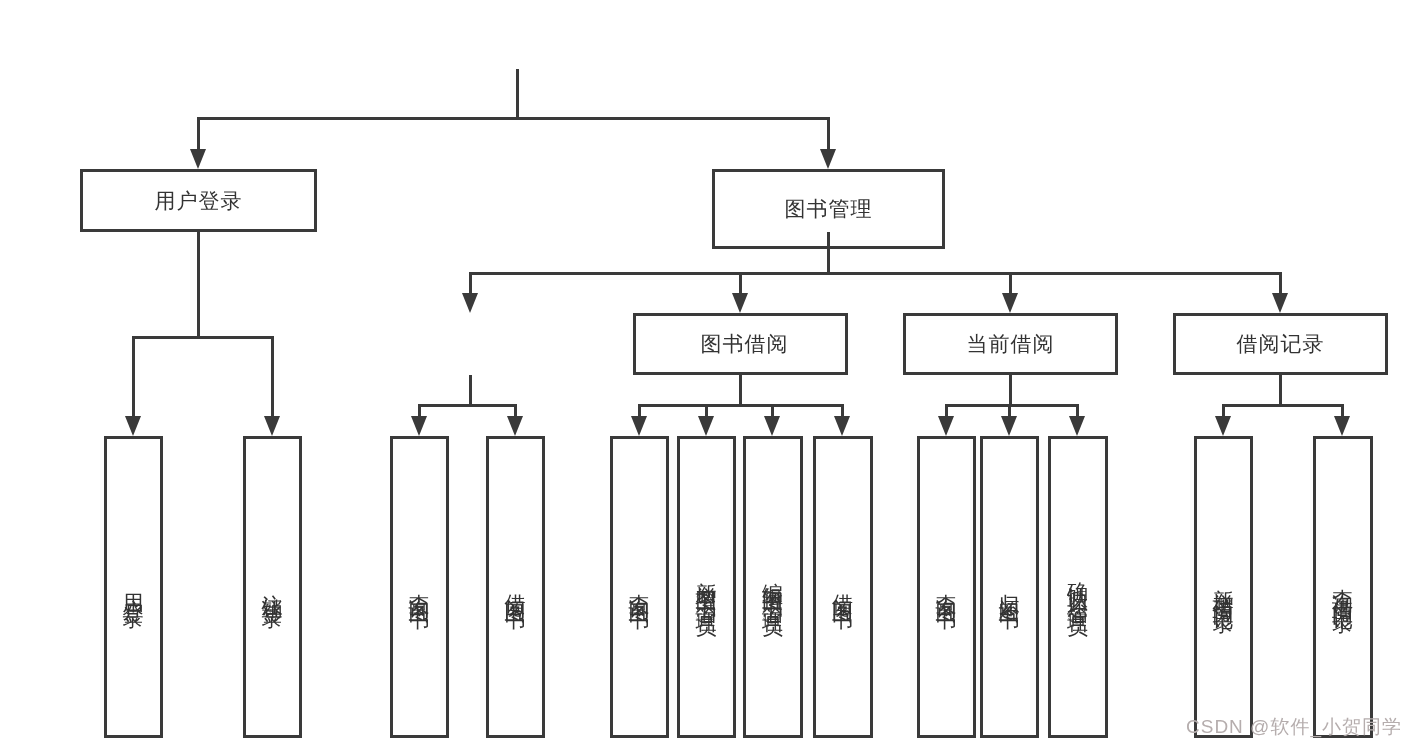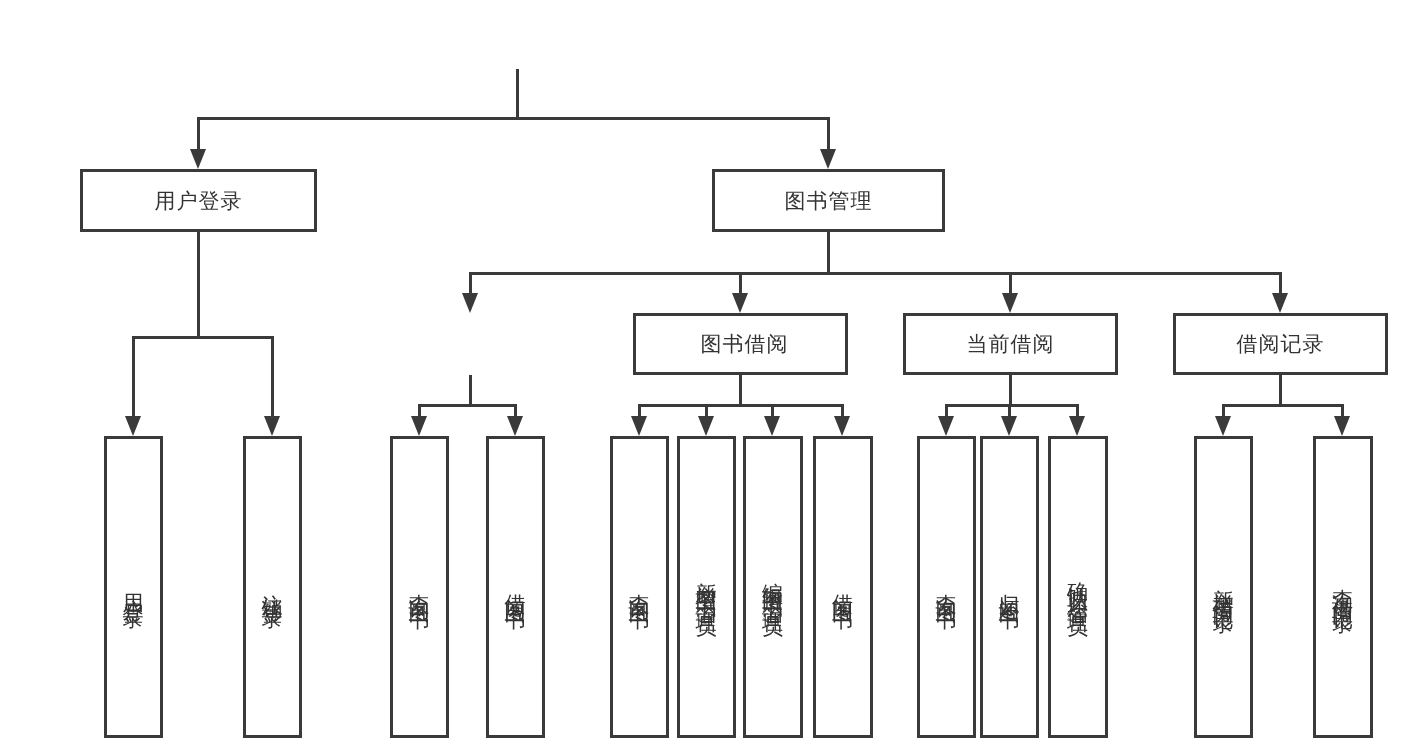--- a/index.html
+++ b/index.html
@@ -53,21 +53,21 @@
   <div class="line" style="left:516px;top:69px;width:3px;height:49px;"></div>
   <div class="line" style="left:197px;top:117px;width:633px;height:3px;"></div>
   <div class="line" style="left:197px;top:117px;width:3px;height:35px;"></div>
   <div class="line" style="left:827px;top:117px;width:3px;height:35px;"></div>
   <div class="arrow" style="left:190px;top:149px;"></div>
   <div class="arrow" style="left:820px;top:149px;"></div>
 
   <div class="box" style="left:80px;top:169px;width:237px;height:63px;">
     <span>用户登录</span>
   </div>
-  <div class="box" style="left:712px;top:169px;width:233px;height:63px;">
+  <div class="box" style="left:712px;top:169px;width:233px;height:80px;">
     <span>图书管理</span>
   </div>
 
   <div class="line" style="left:197px;top:232px;width:3px;height:106px;"></div>
   <div class="line" style="left:132px;top:336px;width:142px;height:3px;"></div>
   <div class="line" style="left:132px;top:336px;width:3px;height:80px;"></div>
   <div class="line" style="left:271px;top:336px;width:3px;height:80px;"></div>
   <div class="arrow" style="left:125px;top:416px;"></div>
   <div class="arrow" style="left:264px;top:416px;"></div>
 
@@ -163,14 +163,15 @@
     <span class="vlabel">确认归还（管理员）</span>
   </div>
 
   <div class="box" style="left:1194px;top:436px;width:59px;height:302px;">
     <span class="vlabel">新增借阅记录</span>
   </div>
   <div class="box" style="left:1313px;top:436px;width:60px;height:302px;">
     <span class="vlabel">查询借阅记录</span>
   </div>
 
+  <div class="watermark">CSDN @软件_小贺同学</div>
 
 </div>
 
 </body></html>

